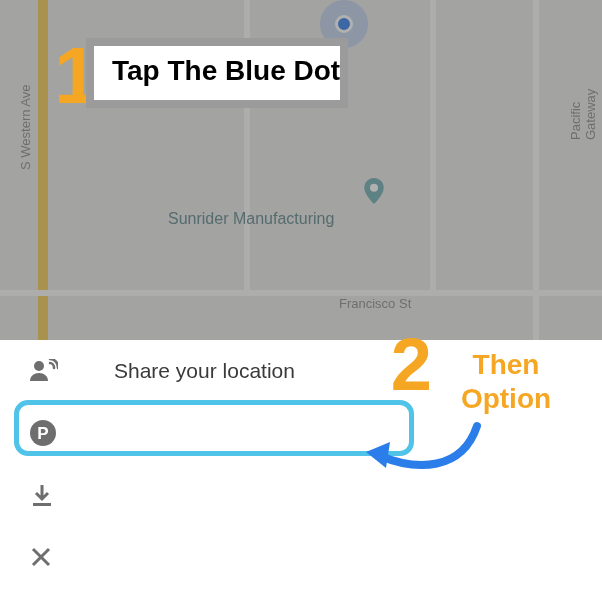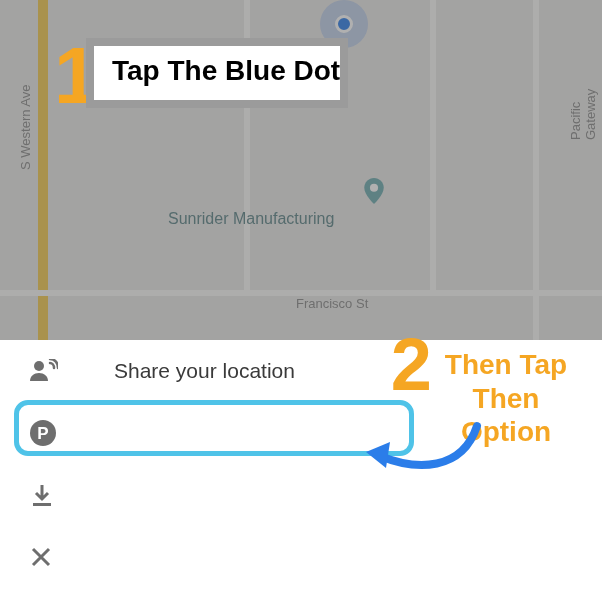--- a/index.html
+++ b/index.html
@@ -38,20 +38,21 @@
     }
     .road-v {
       position: absolute;
       background: #f9f9f7;
       width: 6px;
     }
     .street-label {
       position: absolute;
       font-size: 13px;
       color: #888;
+      margin-left: 43px;
     }
     .poi-label {
       position: absolute;
       font-size: 16px;
       color: #5a8286;
     }
     .poi-pin {
       position: absolute;
       width: 20px;
       height: 26px;
@@ -234,20 +235,19 @@
           <path d="M3 3l16 16M19 3L3 19" stroke="#6e6e6e" stroke-width="3"></path>
         </svg>
     </span>
   </div>
 </div>
 
 <div class="highlight-box"></div>
 
 <div class="step-number-2">2</div>
 <div class="step2-text">
-  <div>Then Tap</div>
   <div>Then Option</div>
 </div>
 
 <svg class="arrow" viewBox="0 0 120 70">
   <path d="M115 10 C 100 55, 55 55, 18 40" stroke="#2b7de9" stroke-width="8" fill="none" stroke-linecap="round"></path>
   <path d="M4 36 L28 26 L24 52 Z" fill="#2b7de9"></path>
 </svg>
 
 </body></html>

